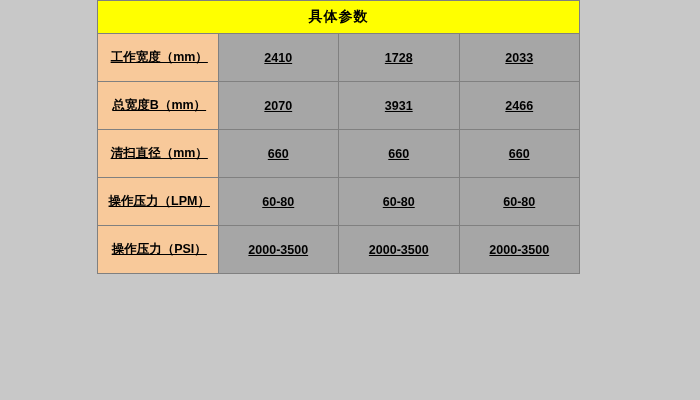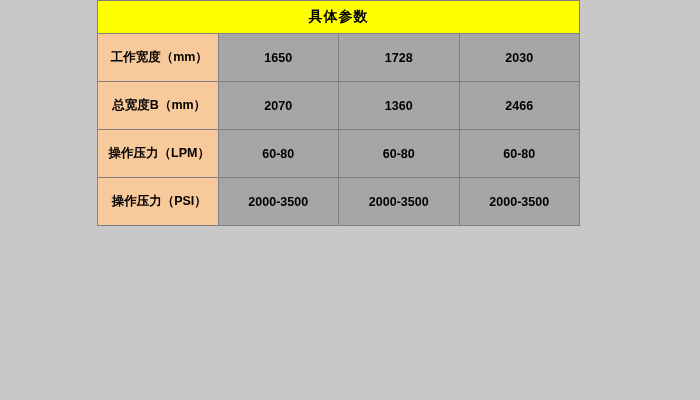--- a/index.html
+++ b/index.html
@@ -52,49 +52,56 @@
     text-align: center;
     padding-left: 4px;
   }
   td.val {
     background: #a6a6a6;
     font-size: 12.5px;
     width: 119px;
   }
   tr.datarow td {
     height: 45px;
+    text-decoration: underline;
   }
 </style>
 </head>
 <body>
 
 <div class="page">
   <div class="sheet">
     <table class="spec">
       <tbody>
         <tr>
           <td class="title-cell" colspan="4">具体参数</td>
         </tr>
 
         <tr class="datarow">
           <td class="row-label">工作宽度（mm）</td>
-          <td class="val">1650</td>
+          <td class="val">2410</td>
           <td class="val">1728</td>
-          <td class="val">2030</td>
+          <td class="val">2033</td>
         </tr>
 
 
         <tr class="datarow">
           <td class="row-label">总宽度B（mm）</td>
           <td class="val">2070</td>
-          <td class="val">1360</td>
+          <td class="val">3931</td>
           <td class="val">2466</td>
         </tr>
 
 
+        <tr class="datarow">
+          <td class="row-label">清扫直径（mm）</td>
+          <td class="val">660</td>
+          <td class="val">660</td>
+          <td class="val">660</td>
+        </tr>
 
 
         <tr class="datarow">
           <td class="row-label">操作压力（LPM）</td>
           <td class="val">60-80</td>
           <td class="val">60-80</td>
           <td class="val">60-80</td>
         </tr>
 
         <tr class="datarow">

